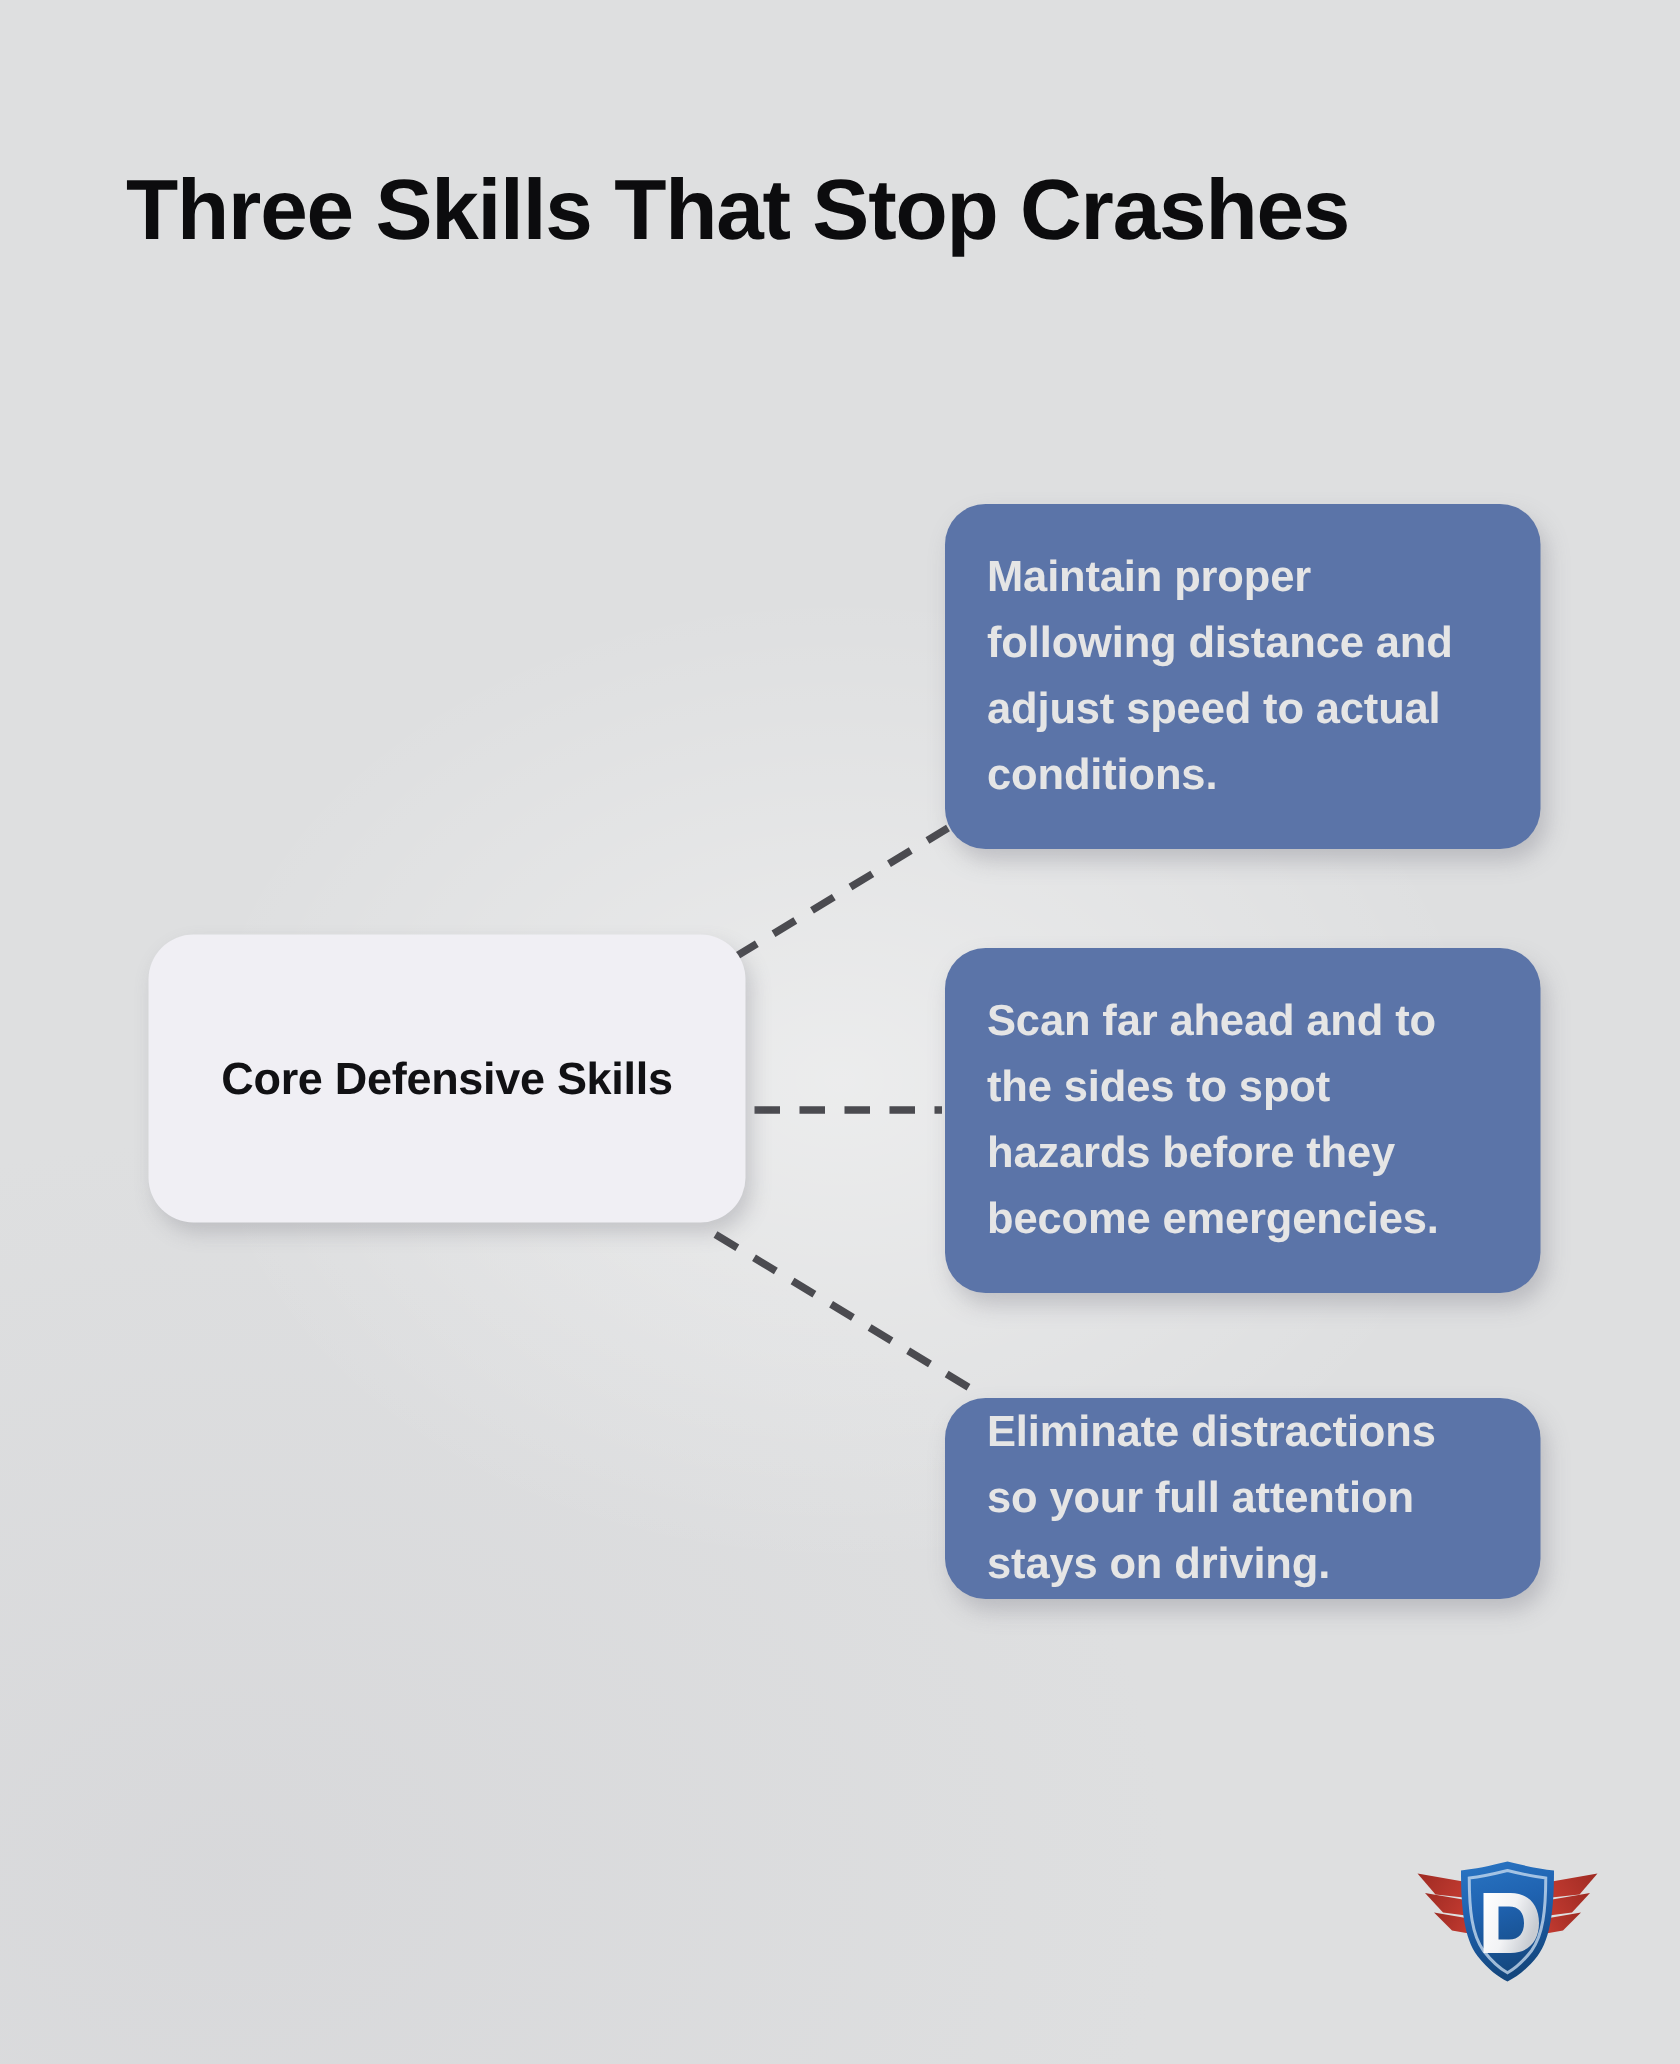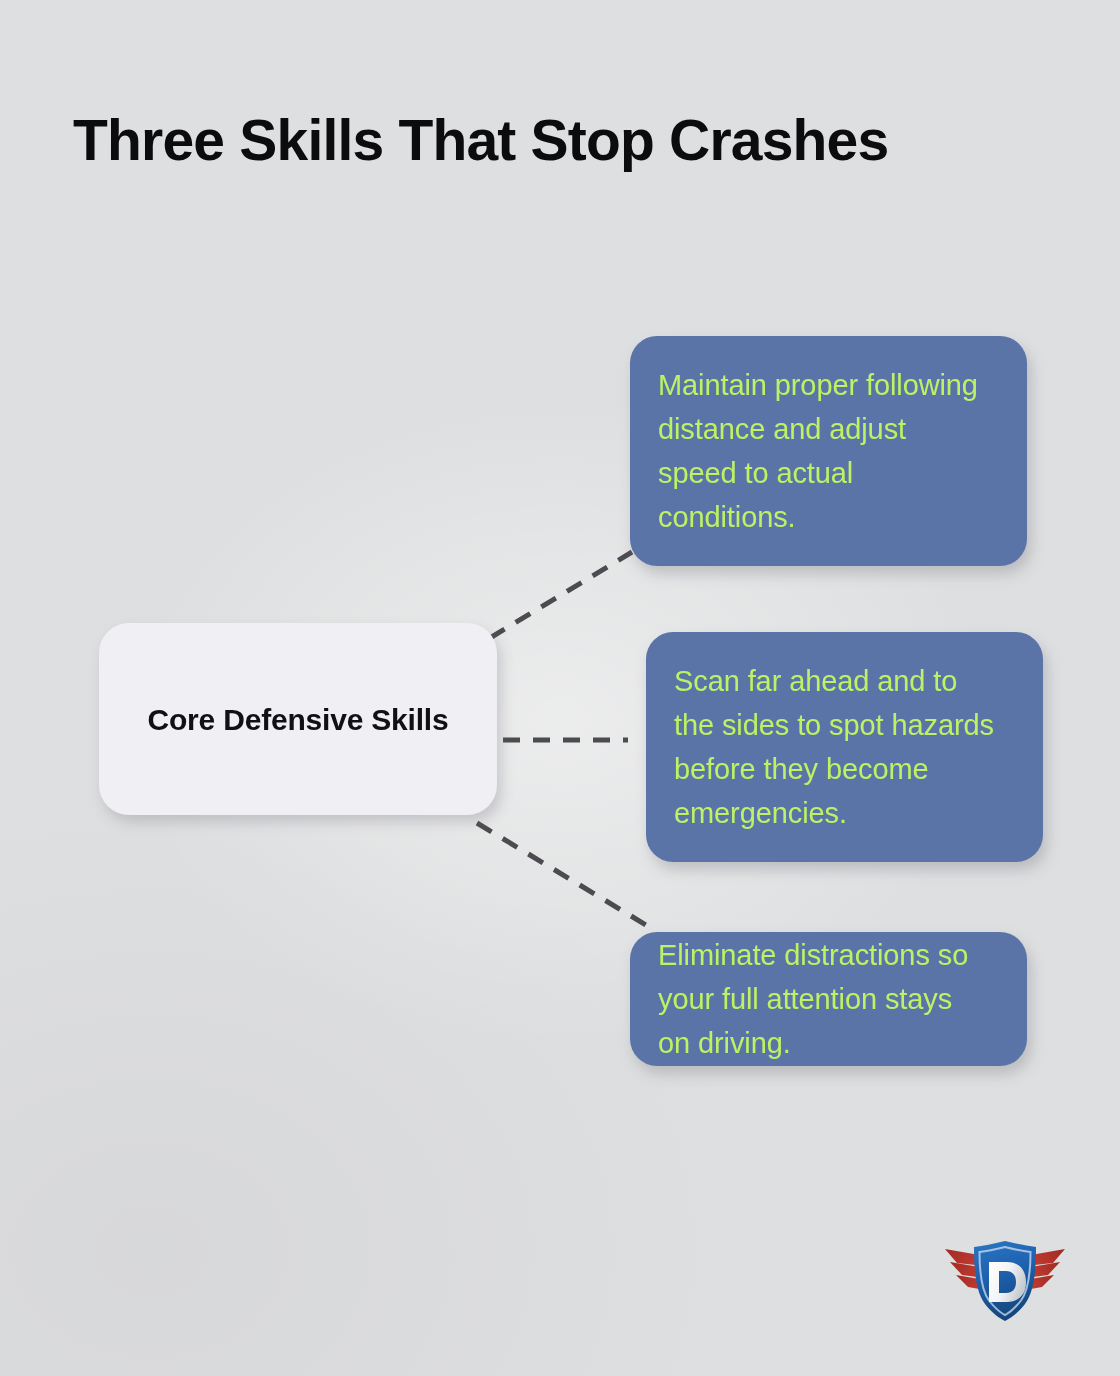--- a/index.html
+++ b/index.html
@@ -25,21 +25,21 @@
     left: 0; top: 0; right: 0; bottom: 0;
     background:
       radial-gradient(ellipse 560px 420px at 560px 720px, rgba(255,255,255,0.42) 0%, rgba(255,255,255,0.10) 58%, rgba(255,255,255,0) 78%),
       radial-gradient(ellipse 900px 700px at 150px 1250px, rgba(206,206,210,0.40) 0%, rgba(206,206,210,0) 70%);
     pointer-events: none;
   }
 
   
   #page-title {
     position: absolute;
-    left: 73px;
+    left: 84px;
     top: 104px;
     width: 960px;
     font-size: 57px;
     line-height: 72px;
     font-weight: 700;
     letter-spacing: -0.8px;
     color: #0c0c0e;
     white-space: nowrap;
   }
 
@@ -86,26 +86,26 @@
     background: #5b74a8;
     box-shadow: 4px 8px 14px rgba(120,120,132,0.34);
     box-sizing: border-box;
     padding: 26px 40px 26px 28px;
     display: flex;
     align-items: center;
   }
   .branch-box .branch-text {
     font-size: 29px;
     line-height: 44px;
-    font-weight: 400;
-    color: #bef264;
+    font-weight: 700;
+    color: #e5e5e5;
     letter-spacing: -0.1px;
   }
   #branch-box-1 { top: 336px; height: 230px; }
-  #branch-box-2 { top: 632px; height: 230px; margin-left: 16px; }
+  #branch-box-2 { top: 632px; height: 230px; }
   #branch-box-3 { top: 932px; height: 134px; }
 
   
   #brand-logo {
     position: absolute;
     left: 941px;
     top: 1236px;
     width: 128px;
     height: 90px;
   }

